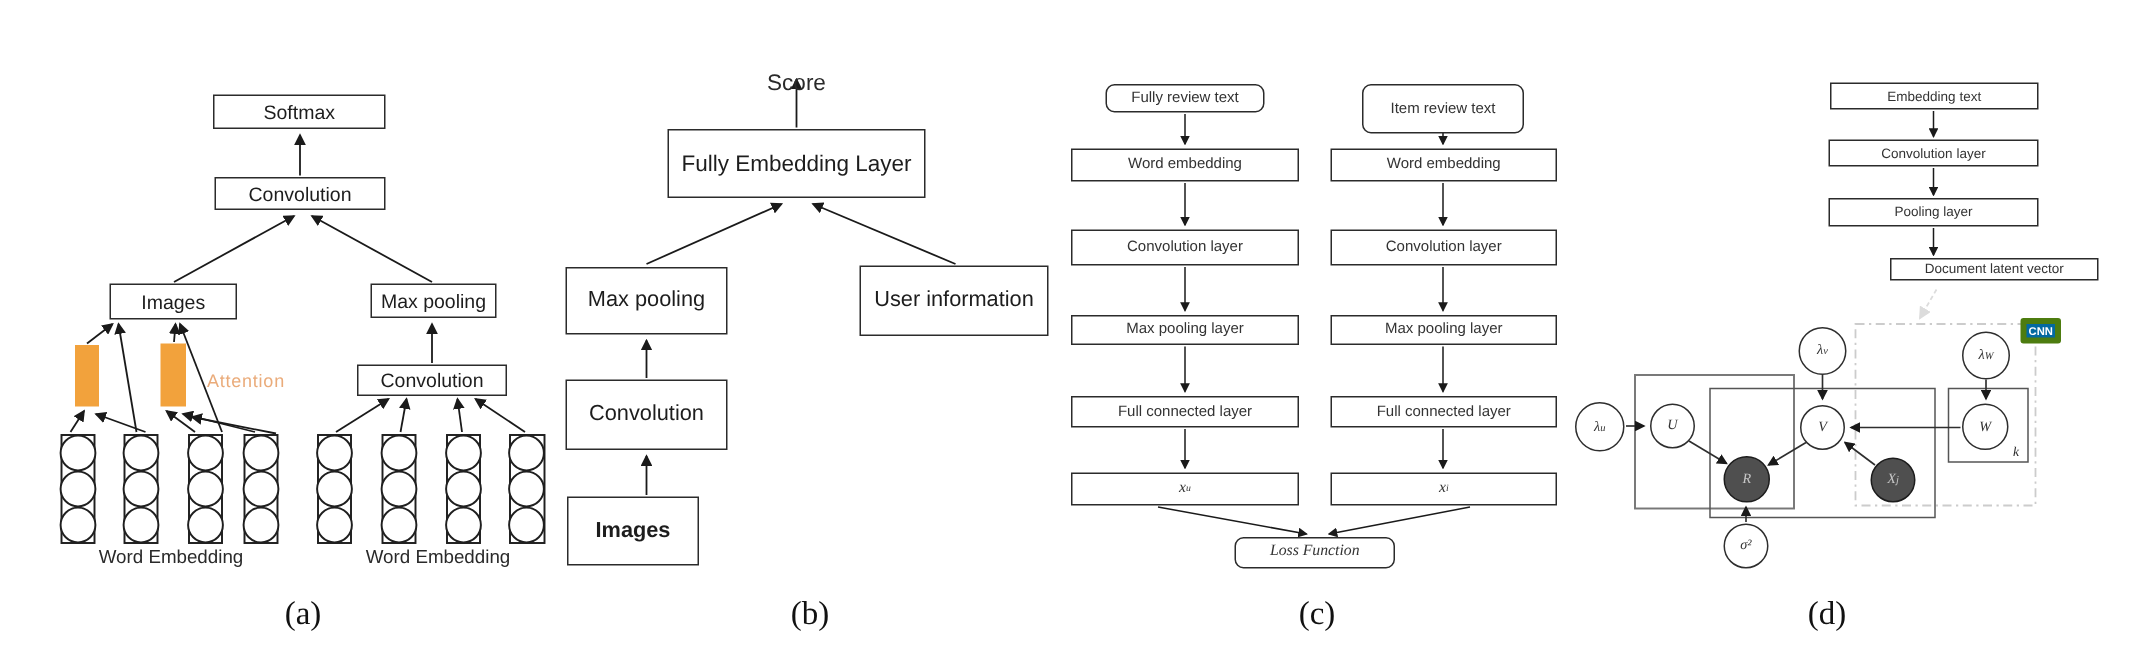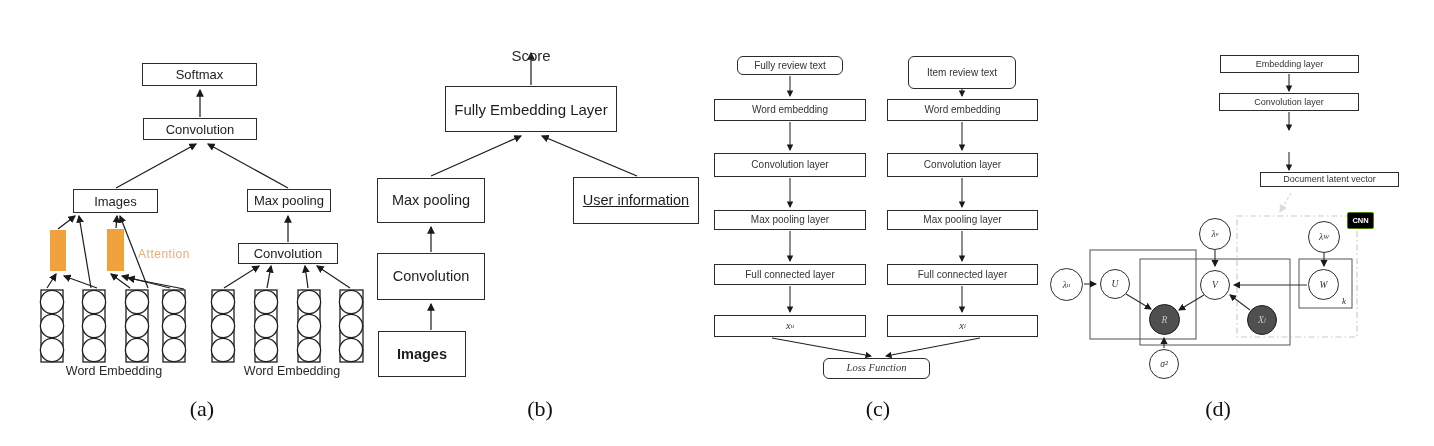--- a/index.html
+++ b/index.html
@@ -27,22 +27,22 @@
   .attn{font-size:12px;color:rgba(232,162,108,0.9);letter-spacing:.5px;}
   .node{
     position:absolute;border:1.1px solid #2e2e2e;border-radius:50%;background:#fff;
     display:flex;align-items:center;justify-content:center;box-sizing:border-box;
     font-size:9.5px;color:#333;
   }
   .node.dark{background:#4f4f4f;border-color:#1c1c1c;color:#c6c6c6;}
   .node sub{font-size:7px;line-height:0;}
   .badge{
     position:absolute;display:flex;align-items:center;justify-content:center;
-    background:#000000;color:#fff;font-size:7.5px;font-weight:bold;
-    border-radius:2px;box-sizing:border-box;border:1px solid #4d7c0f;
+    background:#0369a1;color:#fff;font-size:7.5px;font-weight:bold;
+    border-radius:2px;box-sizing:border-box;border:4px solid #4d7c0f;
   }
   sub{font-size:0.62em;}
 </style>
 </head>
 <body>
 
 <div class="stage">
 
   <svg class="underlay" viewBox="0 0 1434 446" xmlns="http://www.w3.org/2000/svg">
     <defs>
@@ -185,21 +185,21 @@
   <div class="bx fsA" style="left:247px;top:189px;width:84px;height:23px;">Max pooling</div>
   <div class="bx fsA" style="left:238px;top:243px;width:100px;height:21px;">Convolution</div>
   <div class="lbl attn" style="left:132px;top:246px;width:64px;height:16px;">Attention</div>
   <div class="lbl" style="left:49px;top:363px;width:130px;height:16px;font-size:12.5px;">Word Embedding</div>
   <div class="lbl" style="left:227px;top:363px;width:130px;height:16px;font-size:12.5px;">Word Embedding</div>
   <div class="lbl caption" style="left:178px;top:394px;width:48px;height:30px;">(a)</div>
 
   <div class="lbl" style="left:495px;top:46px;width:72px;height:18px;font-size:15px;">Score</div>
   <div class="bx" style="left:445px;top:86px;width:172px;height:46px;font-size:15px;">Fully Embedding Layer</div>
   <div class="bx fsB" style="left:377px;top:178px;width:108px;height:45px;">Max pooling</div>
-  <div class="bx fsB" style="left:573px;top:177px;width:126px;height:47px;text-decoration:underline;">User information</div>
+  <div class="bx fsB" style="left:573px;top:177px;width:126px;height:47px;">User information</div>
   <div class="bx fsB" style="left:377px;top:253px;width:108px;height:47px;">Convolution</div>
   <div class="bx fsB" style="left:378px;top:331px;width:88px;height:46px;font-weight:bold;">Images</div>
   <div class="lbl caption" style="left:516px;top:394px;width:48px;height:30px;">(b)</div>
 
   <div class="bx fsC rounded" style="left:737px;top:56px;width:106px;height:19px;">Fully review text</div>
   <div class="bx fsC rounded" style="left:908px;top:56px;width:108px;height:33px;">Item review text</div>
 
   <div class="bx fsC" style="left:714px;top:99px;width:152px;height:22px;">Word embedding</div>
   <div class="bx fsC" style="left:714px;top:153px;width:152px;height:24px;">Convolution layer</div>
   <div class="bx fsC" style="left:714px;top:210px;width:152px;height:20px;">Max pooling layer</div>
@@ -214,22 +214,23 @@
   <div class="bx fsC" style="left:887px;top:210px;width:151px;height:20px;">Max pooling layer</div>
   <div class="bx fsC" style="left:887px;top:264px;width:151px;height:21px;">Full connected layer</div>
   <div class="bx fsC math" style="left:887px;top:315px;width:151px;height:22px;font-size:10.5px;">
       <span>x</span>
       <sub>i</sub>
     </div>
 
   <div class="bx fsC rounded math" style="left:823px;top:358px;width:107px;height:21px;font-size:10.5px;">Loss Function</div>
   <div class="lbl caption" style="left:854px;top:394px;width:48px;height:30px;">(c)</div>
 
-  <div class="bx fsD" style="left:1220px;top:55px;width:139px;height:18px;">Embedding layer</div>
+  <div class="bx fsD" style="left:1220px;top:55px;width:139px;height:18px;">Embedding text</div>
   <div class="bx fsD" style="left:1219px;top:93px;width:140px;height:18px;">Convolution layer</div>
+  <div class="bx fsD" style="left:1219px;top:132px;width:140px;height:19px;">Pooling layer</div>
   <div class="bx fsD" style="left:1260px;top:172px;width:139px;height:15px;">Document latent vector</div>
 
   <div class="badge" style="left:1347px;top:212px;width:27px;height:17px;">CNN</div>
 
   <div class="node math" style="left:1050px;top:268px;width:33px;height:33px;">
       <span>λ</span>
       <sub>u</sub>
     </div>
   <div class="node math" style="left:1100px;top:269px;width:30px;height:30px;">U</div>
   <div class="node math" style="left:1199px;top:218px;width:32px;height:32px;">

